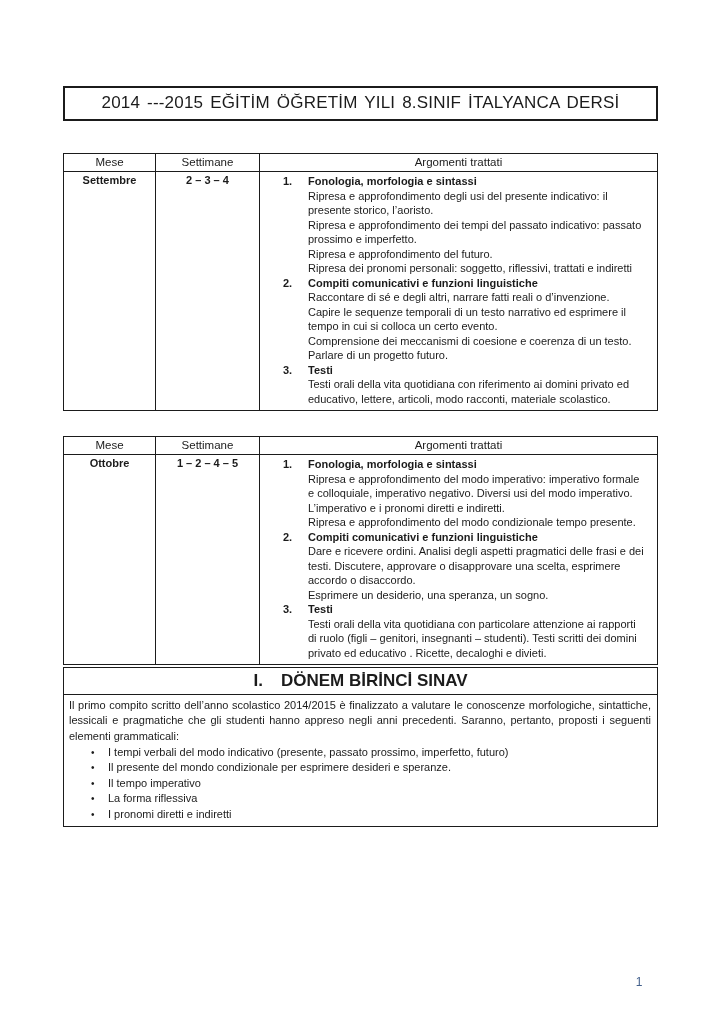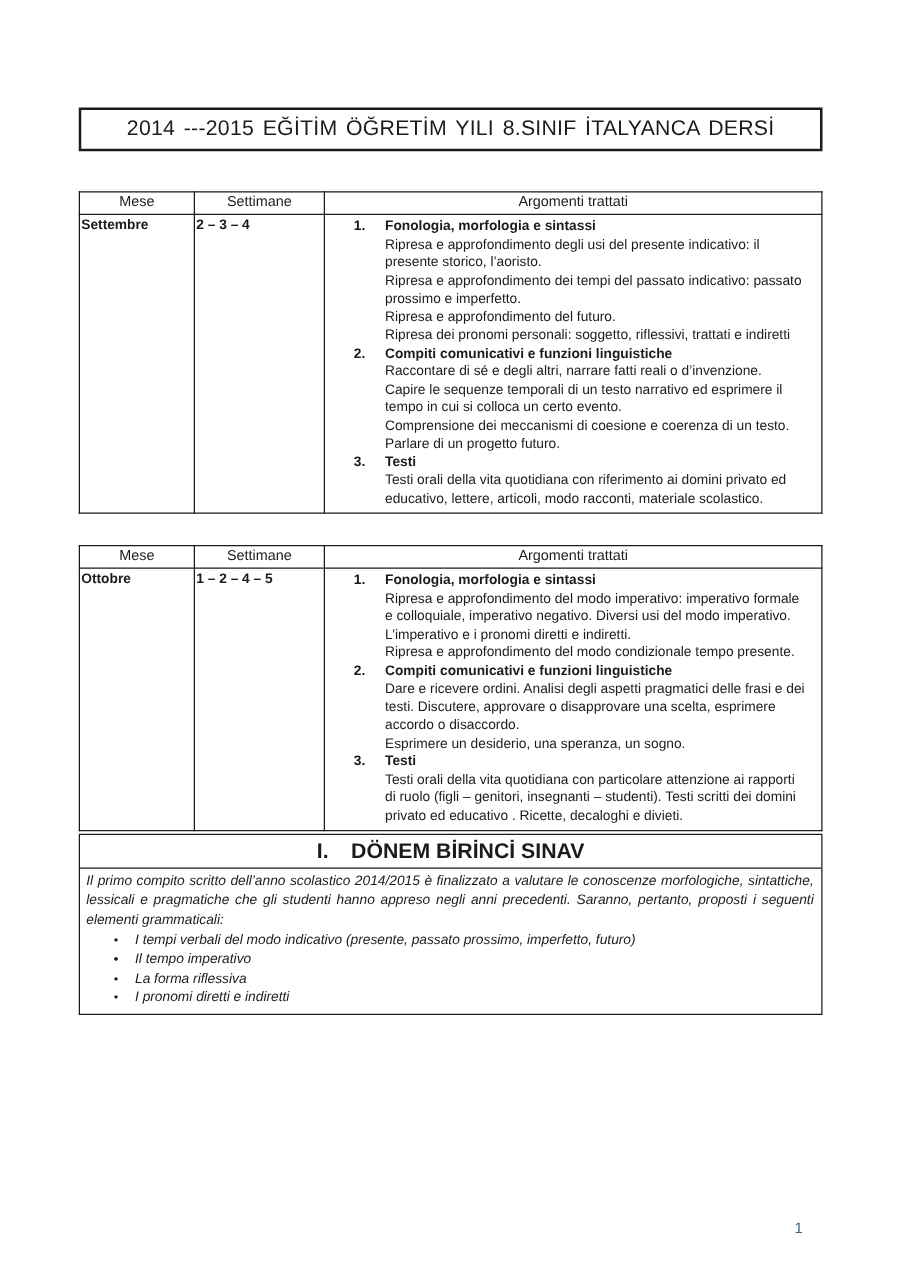--- a/index.html
+++ b/index.html
@@ -43,20 +43,21 @@
   .cal-table th, .cal-table td { border: 1px solid #1b1b1b; }
   .cal-table th {
     font-weight: normal;
     font-size: 11.5px;
     text-align: center;
     padding: 1px 0 2px 0;
     height: 14px;
   }
   .cal-table td { vertical-align: top; }
   td.month-cell, td.weeks-cell {
+    text-align: center;
     font-weight: bold;
     font-size: 11px;
     padding-top: 2px;
   }
   td.topics-cell {
     font-size: 11px;
     line-height: 14.5px;
     padding: 2px 13px 4px 0;
   }
   .item-head {
@@ -76,21 +77,20 @@
     text-align: center;
     font-weight: bold;
     font-size: 17px;
     padding: 3px 0 3px 0;
     border-bottom: 1px solid #1b1b1b;
   }
   .exam-num { margin-right: 18px; }
   .exam-body {
     padding: 3px 6px 4px 5px;
     font-size: 11px;
-    font-style: italic;
   }
   .exam-paragraph {
     text-align: justify;
     line-height: 15.3px;
   }
   .bullet-list { margin-top: 1px; }
   .bullet-row {
     position: relative;
     padding-left: 39px;
     line-height: 15.4px;
@@ -220,20 +220,21 @@
     </div>
     <div class="exam-body">
       <div class="exam-paragraph">Il primo compito scritto dell’anno scolastico 2014/2015 è finalizzato a valutare le conoscenze morfologiche, sintattiche, lessicali e pragmatiche che gli studenti hanno appreso negli anni precedenti. Saranno, pertanto, proposti i seguenti elementi grammaticali:</div>
       <div class="bullet-list">
         <div class="bullet-row">
           <span class="bullet-dot">•</span>
           <span>I tempi verbali del modo indicativo (presente, passato prossimo, imperfetto, futuro)</span>
         </div>
         <div class="bullet-row">
           <span class="bullet-dot">•</span>
+          <span>Il presente del mondo condizionale per esprimere desideri e speranze.</span>
         </div>
         <div class="bullet-row">
           <span class="bullet-dot">•</span>
           <span>Il tempo imperativo</span>
         </div>
         <div class="bullet-row">
           <span class="bullet-dot">•</span>
           <span>La forma riflessiva</span>
         </div>
         <div class="bullet-row">

